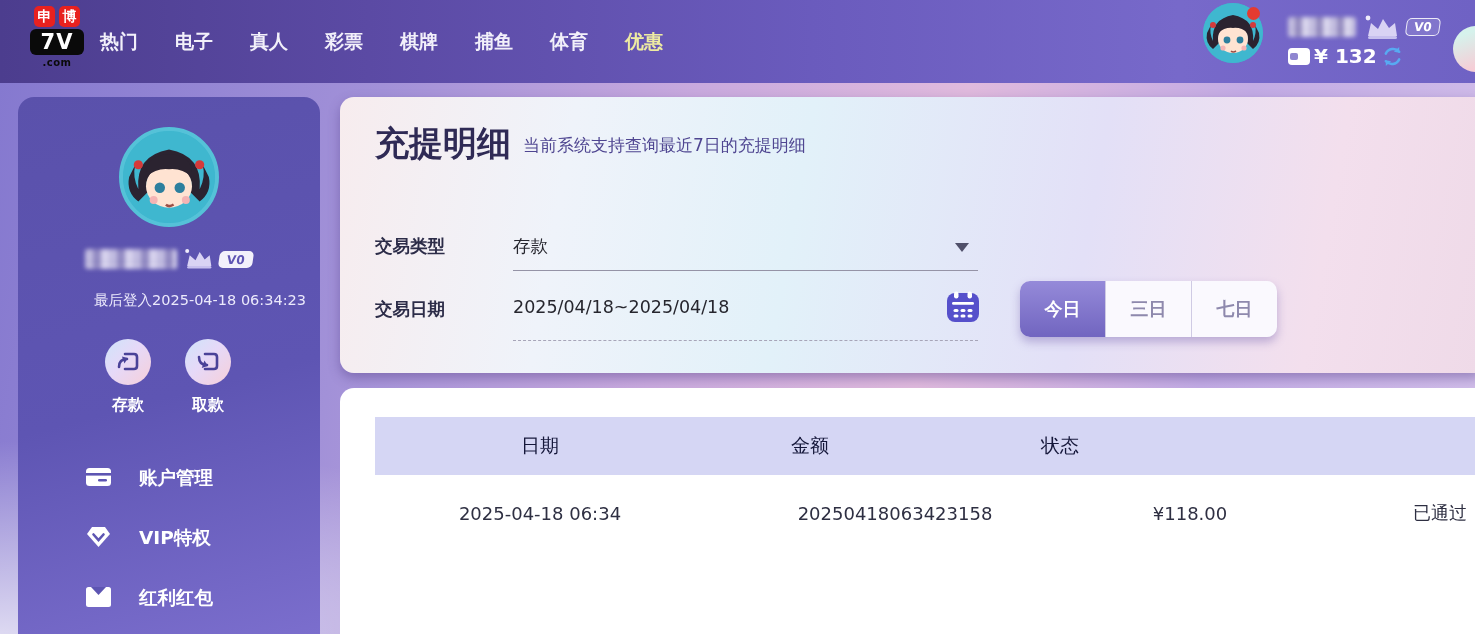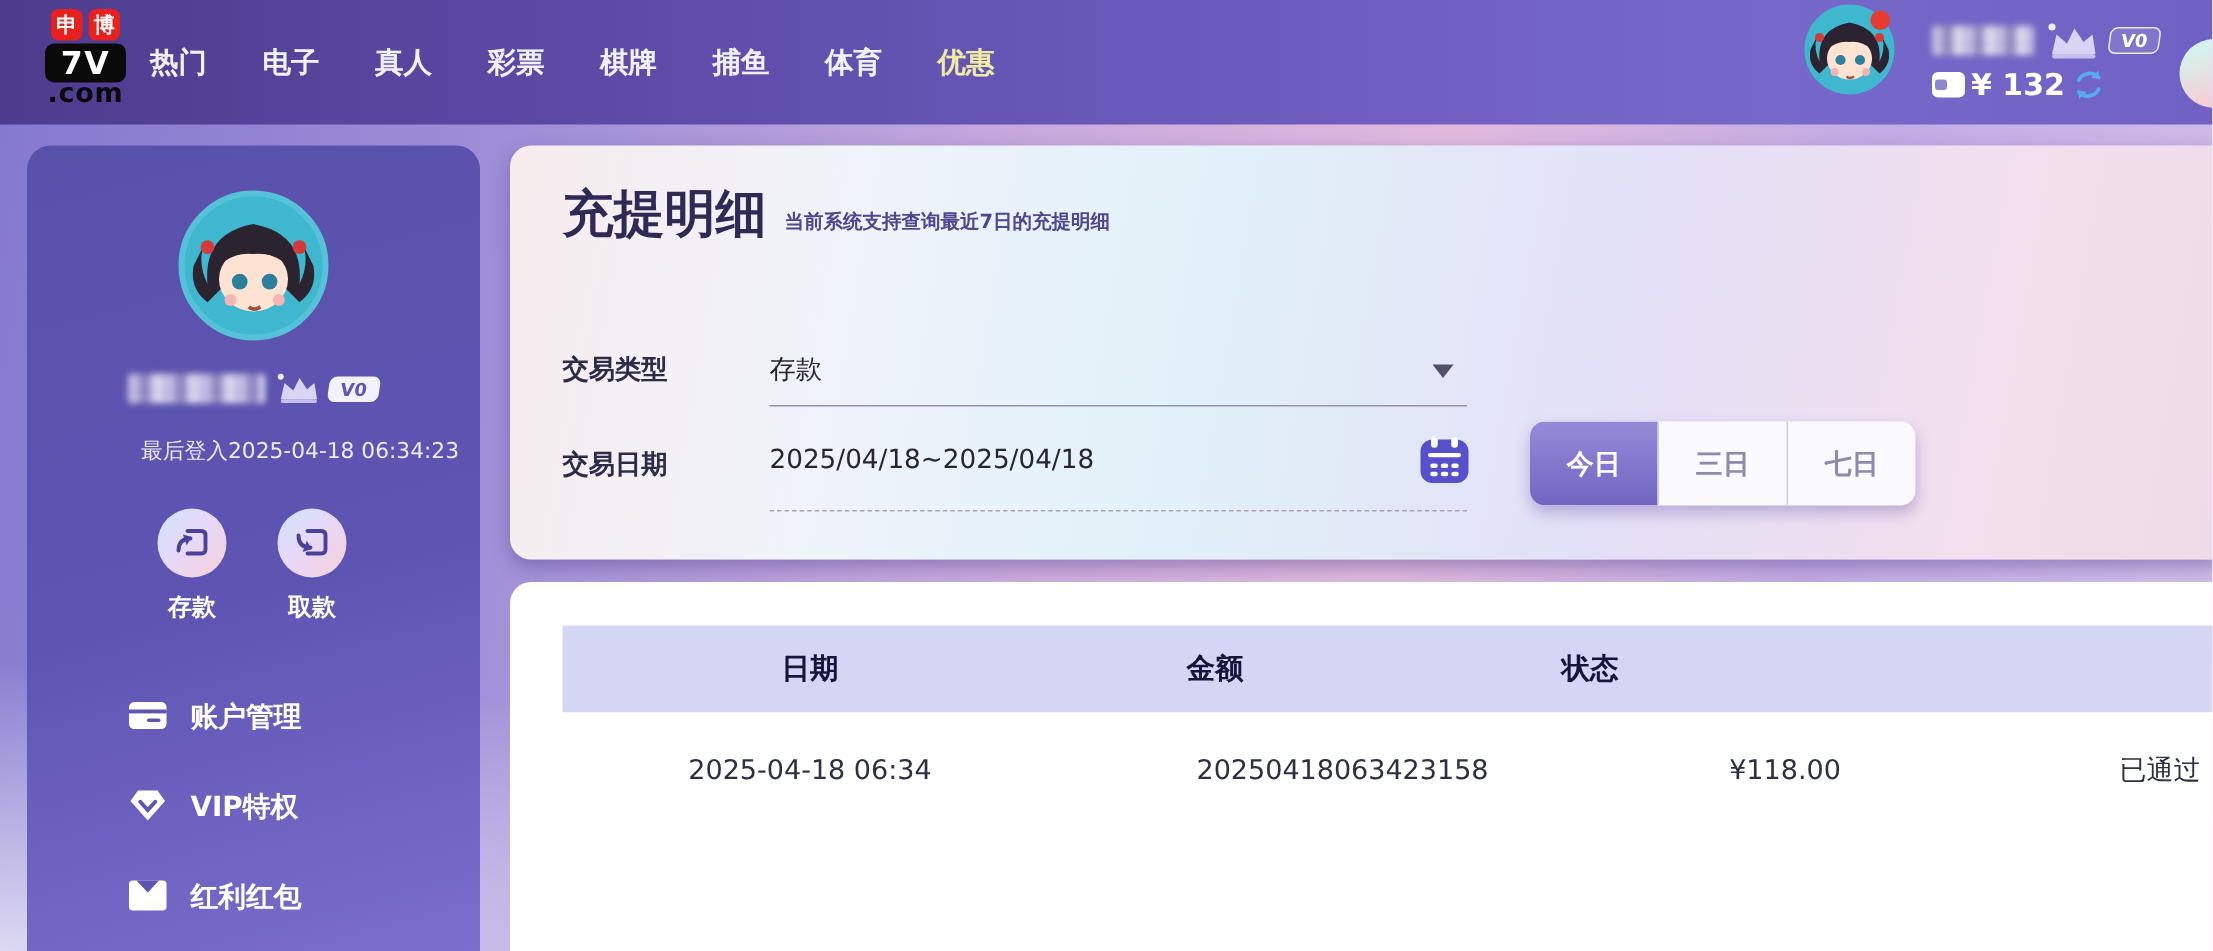--- a/index.html
+++ b/index.html
@@ -13,21 +13,21 @@
 
   
   .topbar { position:absolute; left:0; top:0; width:1475px; height:83px;
     background:linear-gradient(90deg,#4c3d8e 0%,#5b4aa4 25%,#6a5bbd 55%,#7769ca 80%,#6f62c4 100%); }
   .logo { position:absolute; left:28px; top:6px; width:58px; display:flex; flex-direction:column; align-items:center; }
   .logo-badges { display:flex; gap:4px; }
   .logo-badge { width:21px; height:21px; background:#e8211f; border-radius:5px; color:#fff;
     font-size:14px; font-weight:700; display:flex; align-items:center; justify-content:center; }
   .logo-brand { margin-top:2px; width:54px; height:26px; background:#0a0a0a; border-radius:6px;
     color:#fff; font-size:21px; font-weight:800; display:flex; align-items:center; justify-content:center; letter-spacing:1px;}
-  .logo-domain { color:#0a0a0a; font-size:18px; font-weight:800; letter-spacing:.5px; line-height:16px; }
+  .logo-domain { color:#0a0a0a; font-size:10px; font-weight:800; letter-spacing:.5px; line-height:16px; }
   .nav { position:absolute; left:100px; top:0; height:83px; display:flex; align-items:center; gap:37px; }
   .nav-item { color:#f2f0fa; font-size:19px; font-weight:700; cursor:pointer; white-space:nowrap; }
   .nav-item.active { color:#eeeba2; }
 
   .avatar-top { position:absolute; left:1203px; top:3px; width:60px; height:60px; border-radius:50%;
     overflow:hidden; background:#3fb7cf; }
   .notif-dot { position:absolute; left:1247px; top:7px; width:13px; height:13px; border-radius:50%; background:#e53b30; }
   .user-info { position:absolute; left:1288px; top:14px; }
   .user-row1 { display:flex; align-items:center; gap:7px; height:26px; }
   .user-row2 { display:flex; align-items:center; gap:4px; margin-top:4px; height:24px; }
@@ -58,51 +58,51 @@
   .vip-pill { background:#f3f1fb; color:#5f55b4; font-size:12px; font-weight:800;
     padding:1.5px 8px; border-radius:5px; transform:skewX(-8deg); }
   .last-login { position:absolute; left:0; top:194px; width:364px; text-align:center;
     color:#eceafc; font-size:14.5px; }
   .quick-col { position:absolute; top:242px; width:64px; display:flex; flex-direction:column; align-items:center; cursor:pointer; }
   .quick-col.q1 { left:78px; } .quick-col.q2 { left:158px; }
   .quick-circle { width:46px; height:46px; border-radius:50%; display:flex; align-items:center; justify-content:center;
     background:linear-gradient(135deg,#cfe4fa 0%,#e6d9f8 45%,#f6cfd9 100%); }
   .quick-label { margin-top:10px; color:#fff; font-size:16px; font-weight:700; }
   .side-menu { position:absolute; left:0; top:350px; width:302px; }
-  .menu-item { height:60px; display:flex; align-items:center; padding-left:67px; gap:15px; cursor:pointer; }
+  .menu-item { height:60px; display:flex; align-items:center; padding-left:67px; gap:27px; cursor:pointer; }
   .menu-label { color:#fff; font-size:18.5px; font-weight:700; }
 
   
   .card1 { position:absolute; left:340px; top:97px; width:1140px; height:276px;
     border-radius:14px 0 0 14px;
     background:linear-gradient(100deg,#f7ecee 0%,#eff3fa 20%,#e2f1f9 40%,#e3e0f7 65%,#f3dfed 85%,#efdae8 100%);
     box-shadow:0 5px 12px rgba(83,62,135,.45); }
   .title-row { position:absolute; left:35px; top:28px; display:flex; align-items:flex-end; gap:12px; }
   .page-title { font-size:34px; font-weight:800; color:#2f2a55; line-height:1.1; }
-  .page-subtitle { font-size:13px; font-weight:700; color:#4f4691; padding-bottom:5px; }
+  .page-subtitle { font-size:17px; font-weight:400; color:#4f4691; padding-bottom:5px; }
   .filter-label { position:absolute; left:35px; font-size:17.5px; font-weight:600; color:#2c2c48; }
   .filter-value { position:absolute; left:173px; font-size:17.5px; color:#26262e; }
   .type-line { position:absolute; left:173px; top:173px; width:465px; border-bottom:1px solid #9593a6; }
   .date-line { position:absolute; left:173px; top:243px; width:465px; border-bottom:1px dashed #a7a5b8; }
   .caret-down { position:absolute; left:615px; top:146px; width:0; height:0;
     border-left:7px solid transparent; border-right:7px solid transparent; border-top:9px solid #50506a; cursor:pointer; }
   .calendar-btn { position:absolute; left:606px; top:194px; cursor:pointer; }
   .ranges { position:absolute; left:680px; top:184px; width:257px; height:56px; border-radius:10px;
     overflow:hidden; display:flex; box-shadow:0 5px 10px rgba(110,90,170,.4); background:#faf9fe; }
   .range-btn { flex:1; display:flex; align-items:center; justify-content:center;
     font-size:18px; font-weight:600; color:#8e89ad; cursor:pointer; border-left:1px solid #cfcbe4; }
   .range-btn:first-child { border-left:none; }
   .range-btn.active { background:linear-gradient(180deg,#958ad9,#7165c0); color:#fff; font-weight:700; }
 
   
   .card2 { position:absolute; left:340px; top:388px; width:1140px; height:246px;
     border-radius:14px 0 0 0; background:#ffffff; overflow:hidden; }
   .table { position:absolute; left:35px; top:29px; width:1210px; }
   .thead { display:flex; height:58px; background:#d5d6f4; align-items:center; }
-  .th { font-size:19px; font-weight:700; color:#15173a; text-align:center; }
+  .th { font-size:19px; font-weight:400; color:#15173a; text-align:center; }
   .trow { display:flex; height:76px; align-items:center; background:#fff; }
   .td { font-size:18px; color:#2e2f42; text-align:center; }
   .c0 { width:330px; } .c1 { width:380px; } .c2 { width:210px; } .c3 { width:290px; }
 </style>
 </head>
 <body>
 
 <div id="page">
 
   <div class="topbar">

